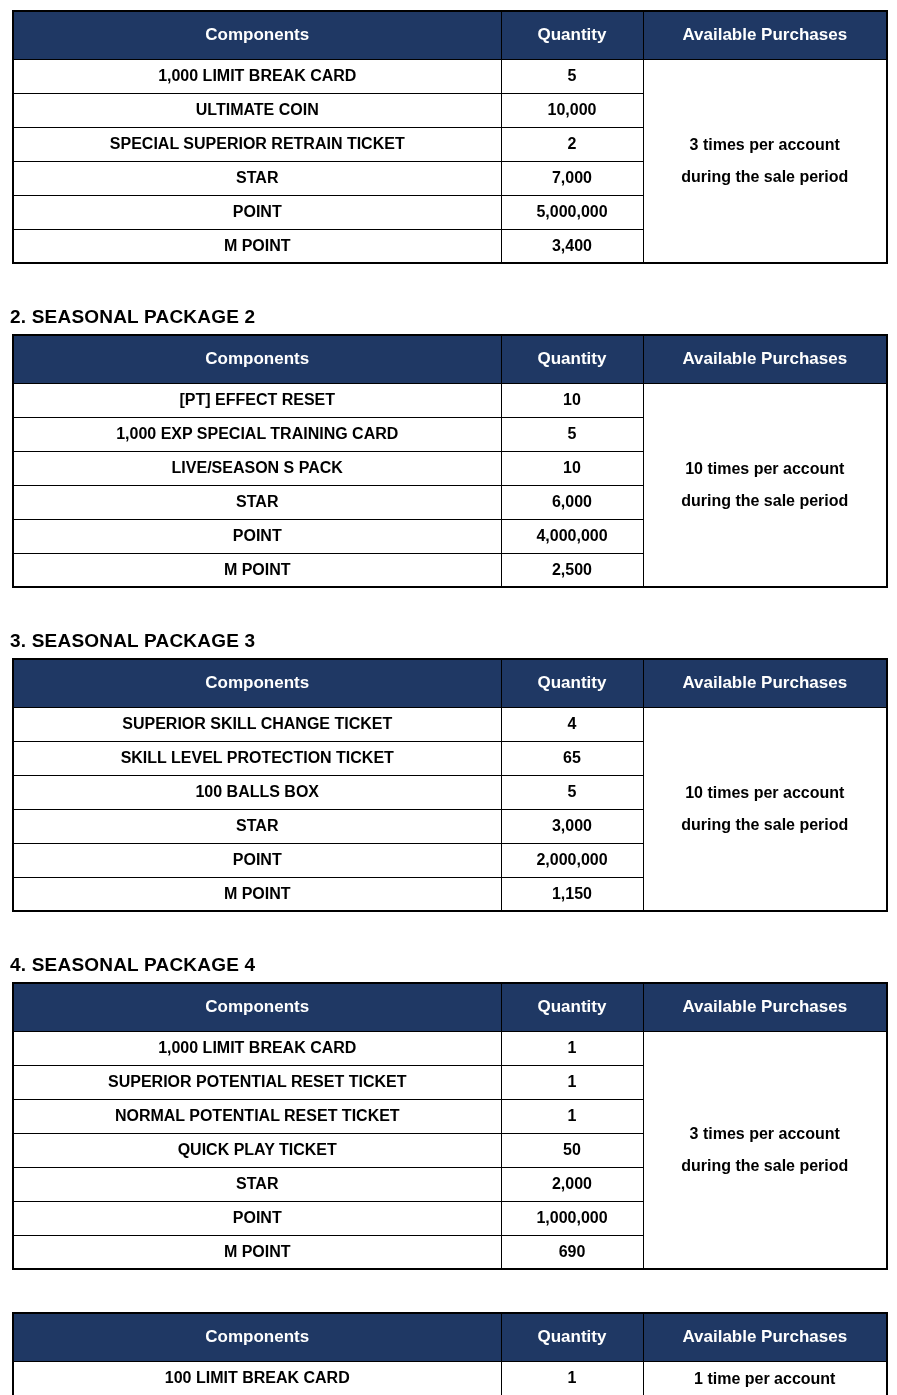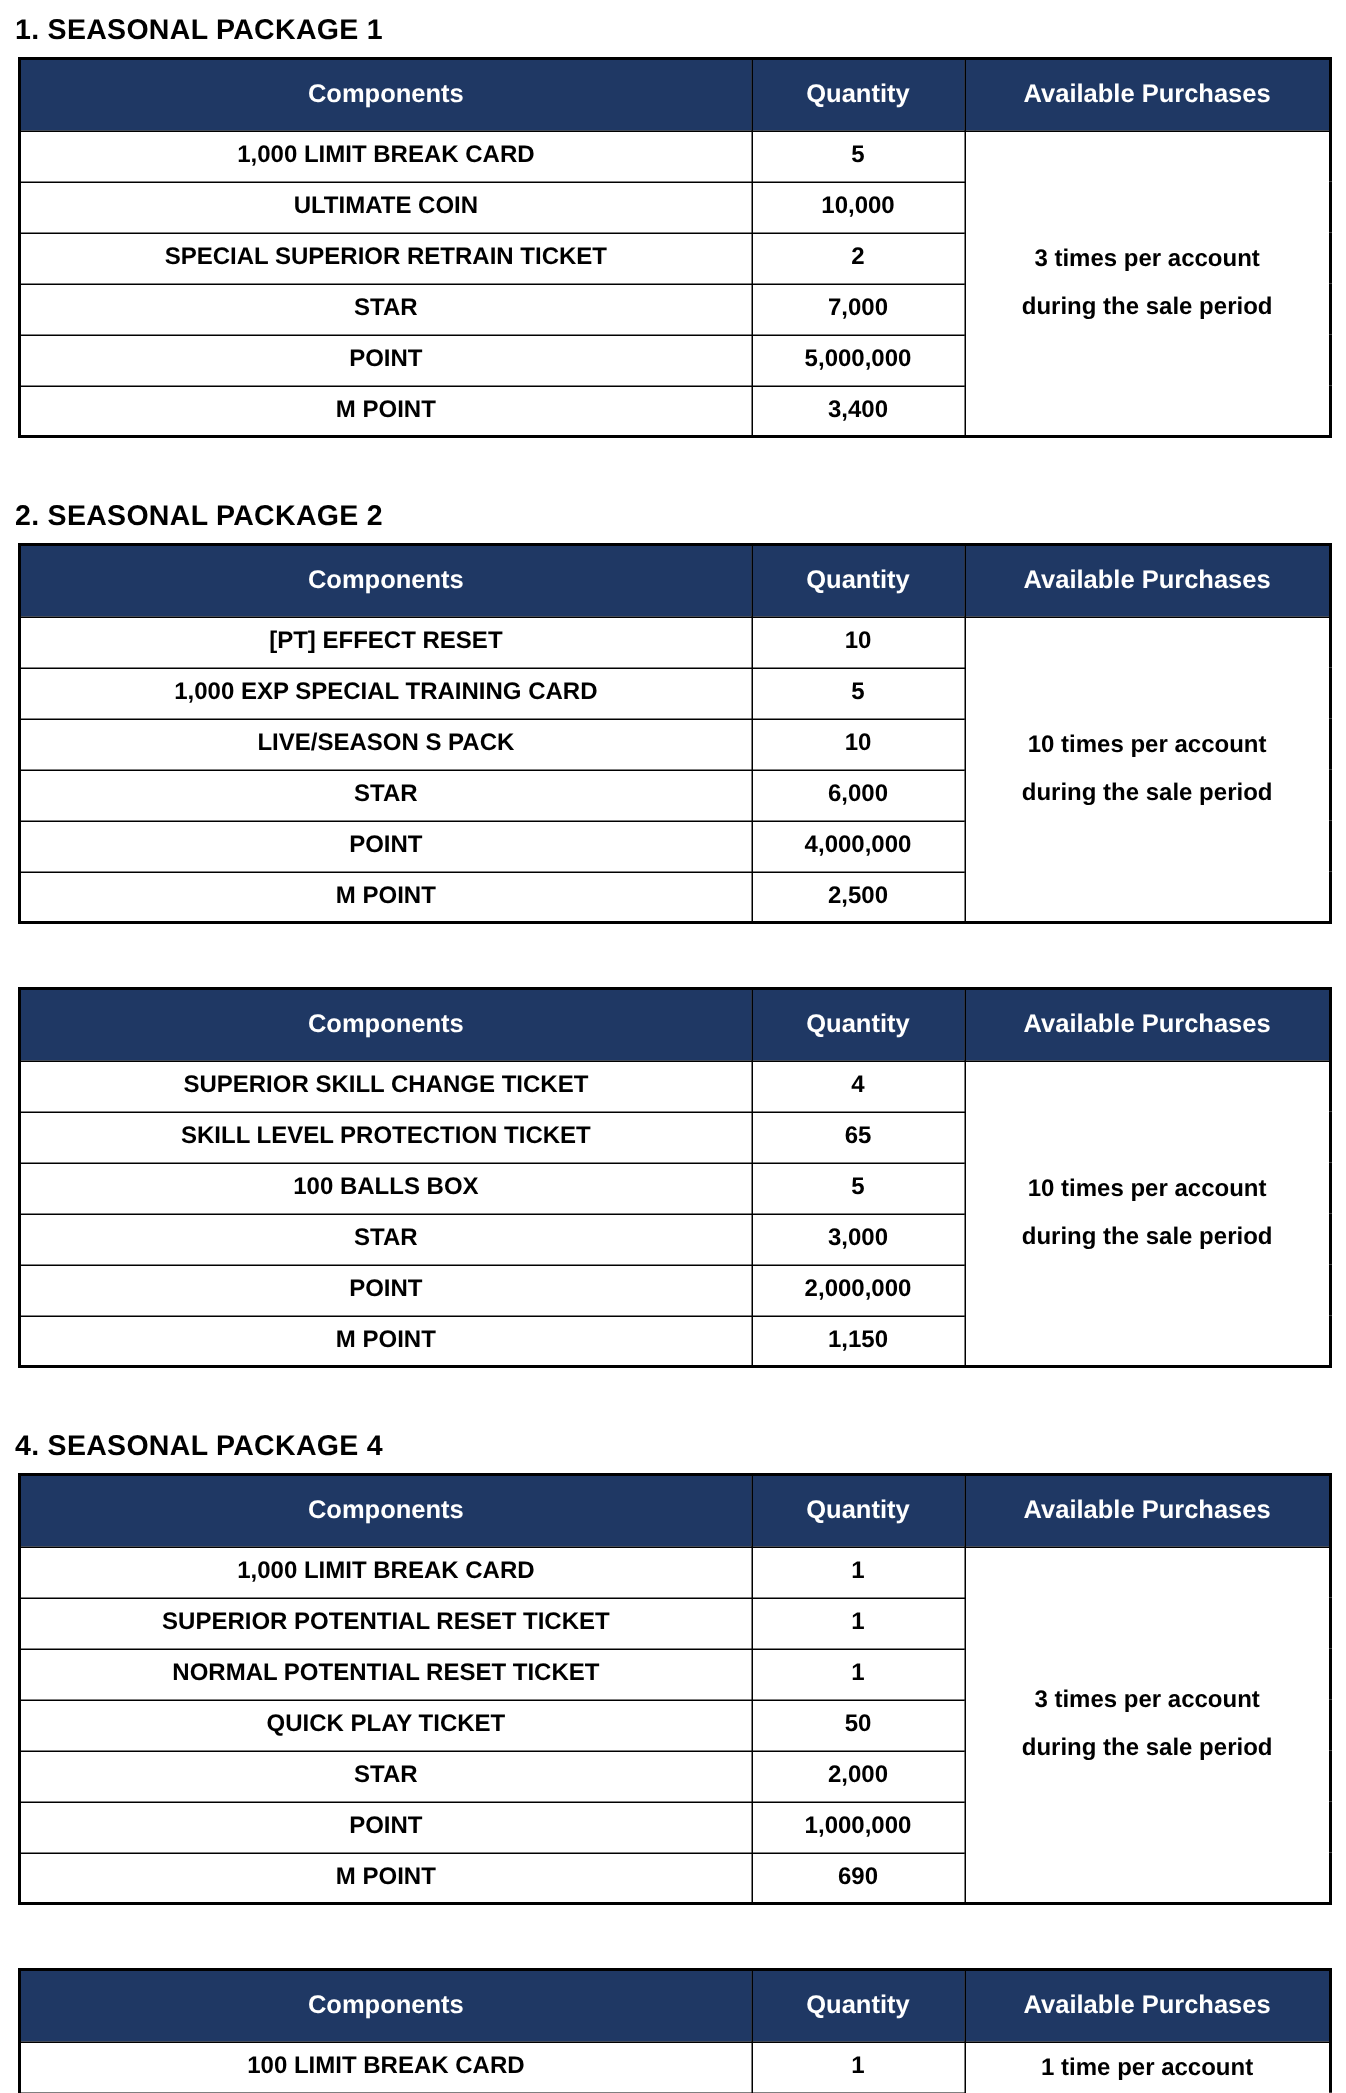--- a/index.html
+++ b/index.html
@@ -56,21 +56,20 @@
   }
   td.avail { padding: 0; }
   td.avail .avail-line { line-height: 32px; font-size: 16px; }
 </style>
 </head>
 <body>
 
 <div class="page">
 
   <section class="package">
-    <h2 class="pkg-title">1. SEASONAL PACKAGE 1</h2>
     <table class="pkg-table">
       <colgroup>
           <col class="c-comp">
           <col class="c-qty">
           <col class="c-avail">
         </colgroup>
       <thead>
         <tr>
           <th>Components</th>
           <th>Quantity</th>
@@ -152,20 +151,21 @@
         </tr>
         <tr>
           <td>M POINT</td>
           <td>2,500</td>
         </tr>
       </tbody>
     </table>
   </section>
 
   <section class="package">
+    <h2 class="pkg-title">3. SEASONAL PACKAGE 3</h2>
     <table class="pkg-table">
       <colgroup>
           <col class="c-comp">
           <col class="c-qty">
           <col class="c-avail">
         </colgroup>
       <thead>
         <tr>
           <th>Components</th>
           <th>Quantity</th>

